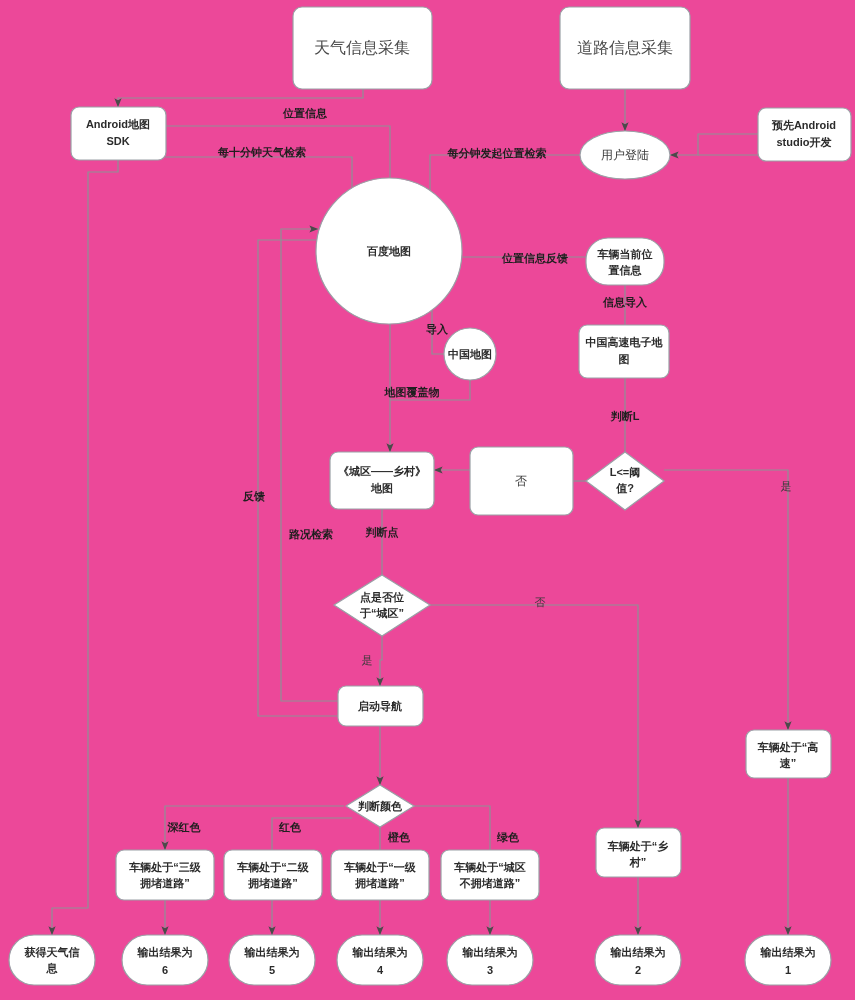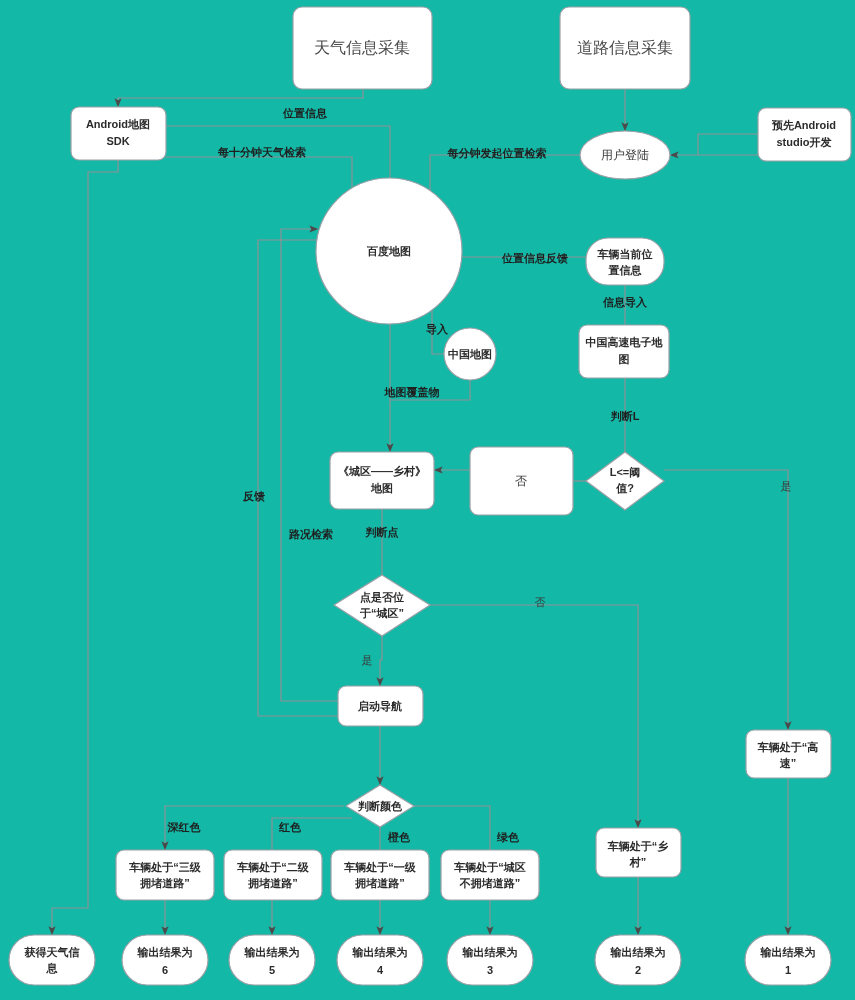--- a/index.html
+++ b/index.html
@@ -1,18 +1,18 @@
 <!DOCTYPE html>
 <html><head>
 <meta charset="utf-8">
 <style>
   html,body{margin:0;padding:0;background:#ffffff;}
   body{width:855px;height:1000px;overflow:hidden;
        font-family:"Liberation Sans","DejaVu Sans",sans-serif;}
-  #stage{position:relative;width:855px;height:1000px;background:#14b8a6;}
+  #stage{position:relative;width:855px;height:1000px;background:#ec4899;}
   svg{position:absolute;top:0;left:0;}
   .shape{fill:#ffffff;stroke:#9aa0a6;stroke-width:1.2;}
   .edge{fill:none;stroke:#8d9296;stroke-width:1.2;}
   .nodetext{font-family:"Liberation Sans","DejaVu Sans",sans-serif;
             font-size:11px;fill:#2b2b2b;text-anchor:middle;font-weight:bold;}
   .nodetext.big{font-size:16px;font-weight:400;fill:#4a4a4a;}
   .nodetext.mid{font-size:12px;font-weight:400;fill:#3a3a3a;}
   .edgelabel{font-family:"Liberation Sans","DejaVu Sans",sans-serif;
              font-size:11px;fill:#1f1f1f;text-anchor:middle;font-weight:bold;}
   .edgelabel.plain{font-weight:400;fill:#3a3a3a;}

